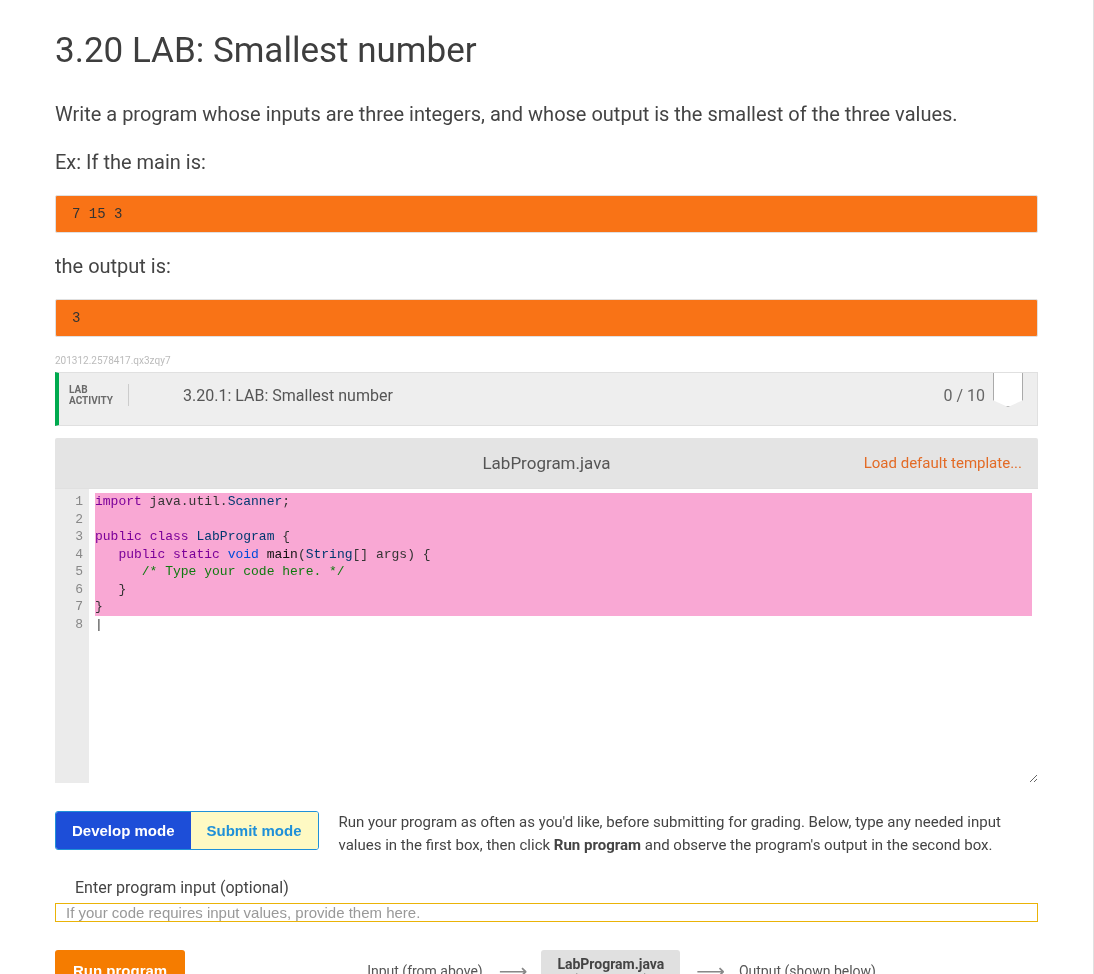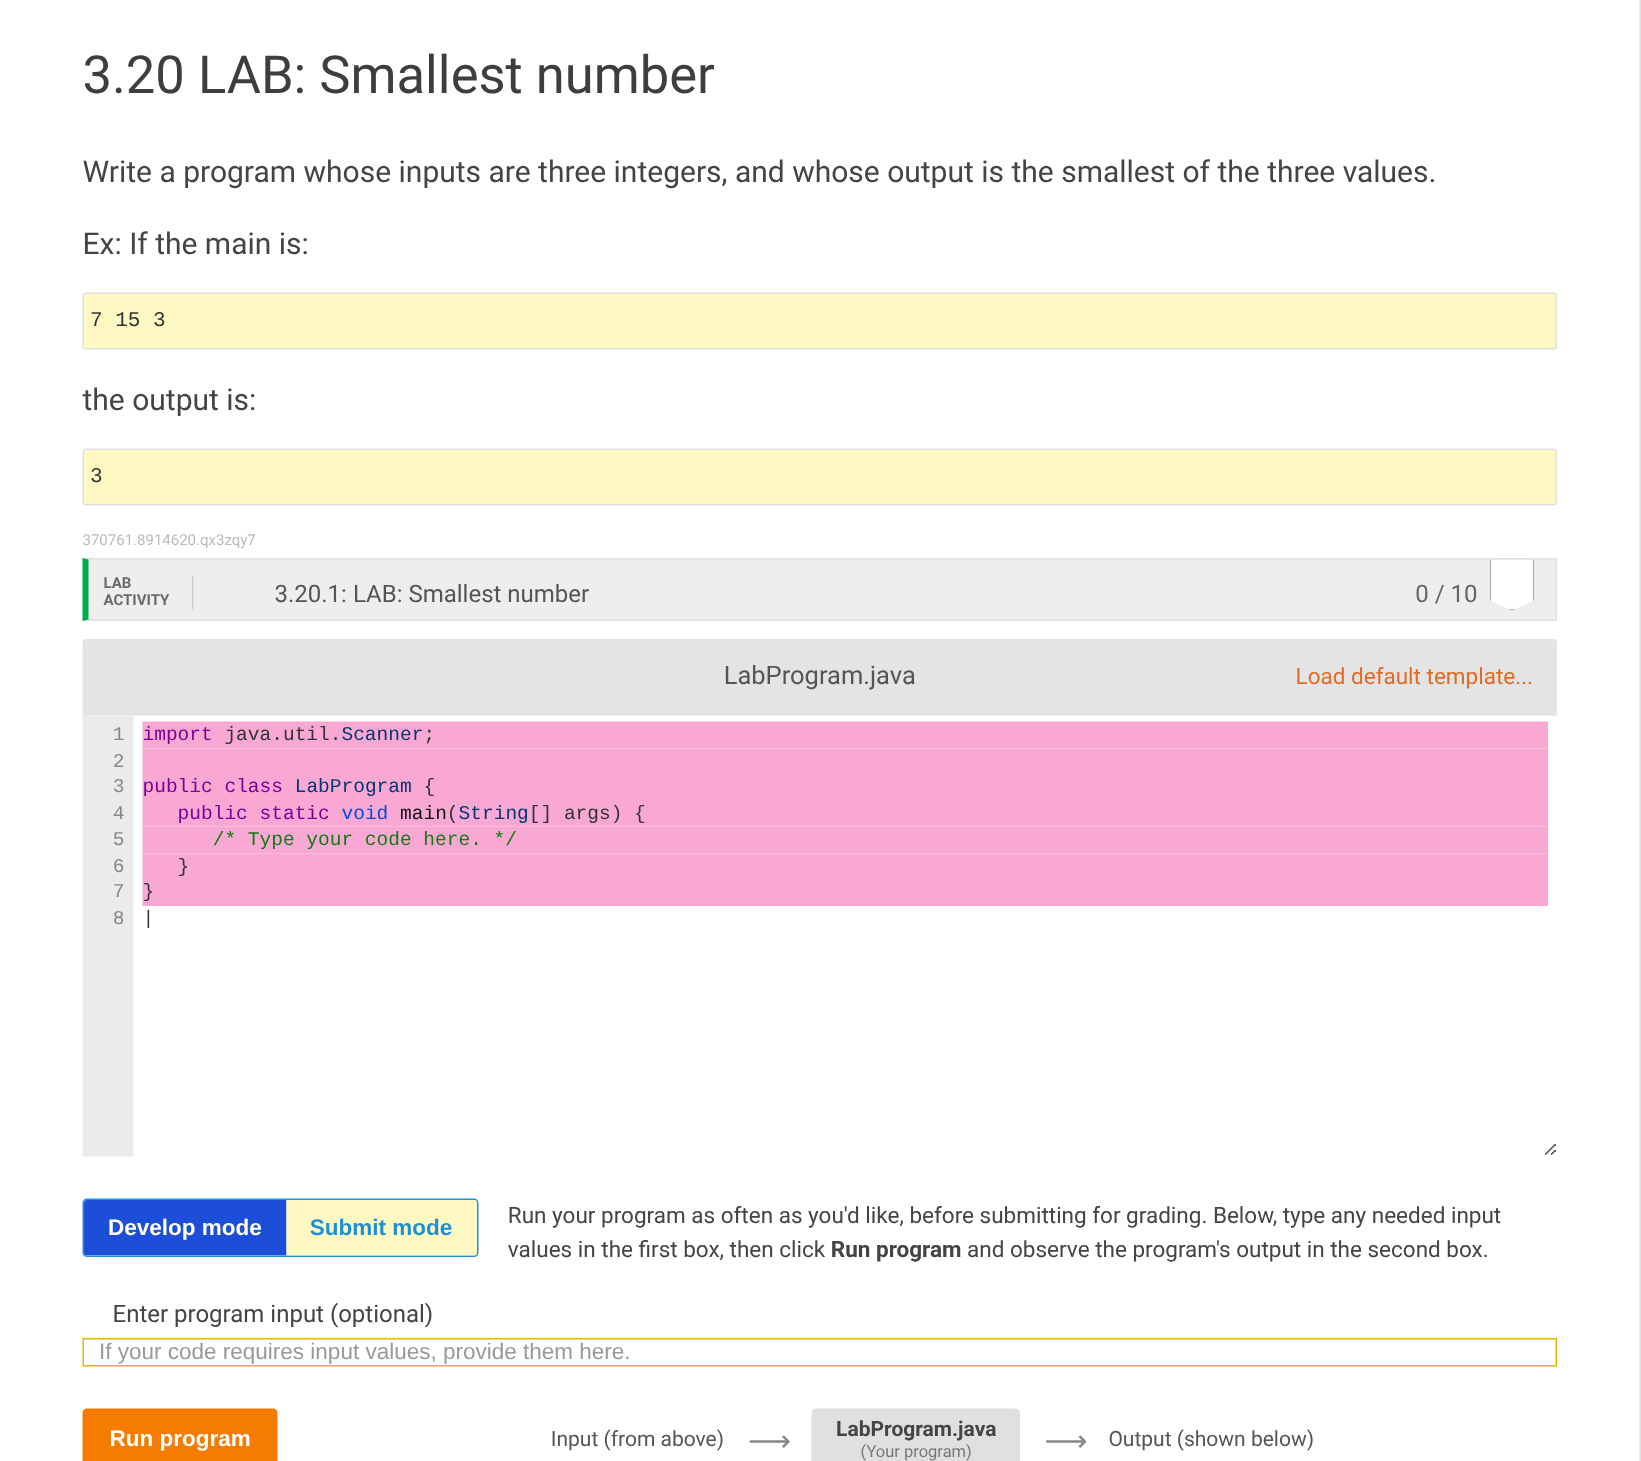--- a/index.html
+++ b/index.html
@@ -20,42 +20,42 @@
     color: #3e3e3e;
     margin-bottom: 28px;
   }
   .prose {
     font-size: 20px;
     color: #444;
     line-height: 1.5;
     margin-bottom: 18px;
   }
   .codeblock {
-    background: #fef9c3;
+    background: #f97316;
     border: 1px solid #e0e0e0;
-    padding: 10px 4px;
+    padding: 10px 16px;
     font-family: Consolas, "Courier New", monospace;
     font-size: 14px;
     color: #333;
     margin-bottom: 18px;
     border-radius: 2px;
   }
   .tiny-id {
     font-size: 10px;
     color: #bbb;
     margin-bottom: 6px;
   }
   
   .lab-wrap {
     border: 1px solid #e0e0e0;
     border-left: 4px solid #00aa4f;
     background: #eeeeee;
     display: flex;
     align-items: center;
-    padding: 10px 14px 6px 10px;
+    padding: 10px 14px 18px 10px;
     margin-bottom: 12px;
   }
   .lab-label {
     font-size: 10px;
     font-weight: 700;
     color: #6a6a6a;
     line-height: 1.1;
     padding-right: 14px;
     border-right: 1px solid #ccc;
     margin-right: 14px;
@@ -245,21 +245,21 @@
 
   <p class="prose">Write a program whose inputs are three integers, and whose output is the smallest of the three values.</p>
   <p class="prose">Ex: If the main is:</p>
 
   <div class="codeblock">7 15 3</div>
 
   <p class="prose">the output is:</p>
 
   <div class="codeblock">3</div>
 
-  <div class="tiny-id">370761.8914620.qx3zqy7</div>
+  <div class="tiny-id">201312.2578417.qx3zqy7</div>
 
   
   <div class="lab-wrap">
     <div class="lab-label">
       <div>LAB</div>
       <div>ACTIVITY</div>
     </div>
     <div class="lab-title">3.20.1: LAB: Smallest number</div>
     <div class="lab-score">0 / 10</div>
     <div class="lab-badge"></div>

